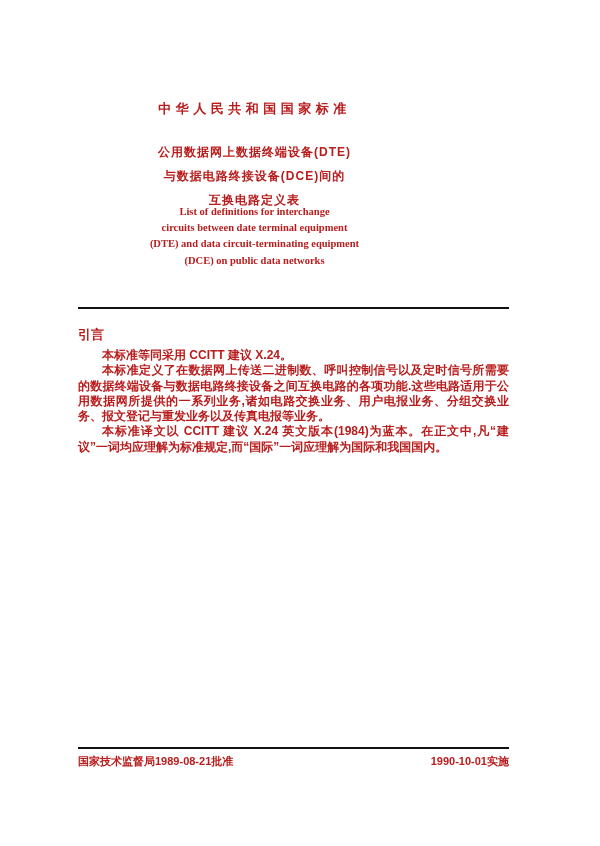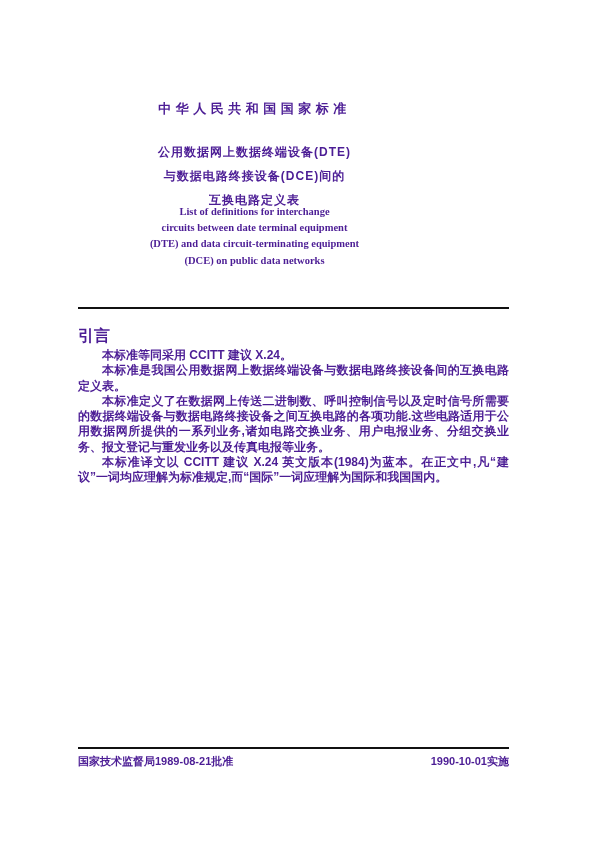--- a/index.html
+++ b/index.html
@@ -7,21 +7,21 @@
     padding: 0;
     background: #e8e8e6;
     font-family: "Liberation Sans", sans-serif;
   }
   .page {
     position: relative;
     width: 600px;
     height: 846px;
     margin: 0 auto;
     background: #ffffff;
-    color: #4c1d95;
+    color: #b91c1c;
     overflow: hidden;
   }
   .std-header {
     position: absolute;
     top: 100px;
     left: 78px;
     width: 353px;
     text-align: center;
     font-size: 13px;
     font-weight: bold;
@@ -67,21 +67,21 @@
     width: 431px;
     height: 2px;
     background: #111111;
   }
   .rule-top { top: 307px; }
   .rule-bottom { top: 747px; }
   .intro-heading {
     position: absolute;
     top: 326px;
     left: 78px;
-    font-size: 16px;
+    font-size: 13px;
     font-weight: bold;
   }
   .intro-body {
     position: absolute;
     top: 348px;
     left: 78px;
     width: 431px;
     font-size: 12px;
     font-weight: 600;
     line-height: 15.3px;
@@ -123,21 +123,20 @@
     <div>(DTE) and data circuit-terminating equipment</div>
     <div>(DCE) on public data networks</div>
   </div>
 
   <div class="rule rule-top"></div>
 
   <div class="intro-heading">引言</div>
 
   <div class="intro-body">
     <p>本标准等同采用 CCITT 建议 X.24。</p>
-    <p>本标准是我国公用数据网上数据终端设备与数据电路终接设备间的互换电路定义表。</p>
     <p>本标准定义了在数据网上传送二进制数、呼叫控制信号以及定时信号所需要的数据终端设备与数据电路终接设备之间互换电路的各项功能.这些电路适用于公用数据网所提供的一系列业务,诸如电路交换业务、用户电报业务、分组交换业务、报文登记与重发业务以及传真电报等业务。</p>
     <p>本标准译文以 CCITT 建议 X.24 英文版本(1984)为蓝本。在正文中,凡“建议”一词均应理解为标准规定,而“国际”一词应理解为国际和我国国内。</p>
   </div>
 
   <div class="rule rule-bottom"></div>
 
   <div class="footer-row">
     <span>国家技术监督局1989-08-21批准</span>
     <span>1990-10-01实施</span>
   </div>

